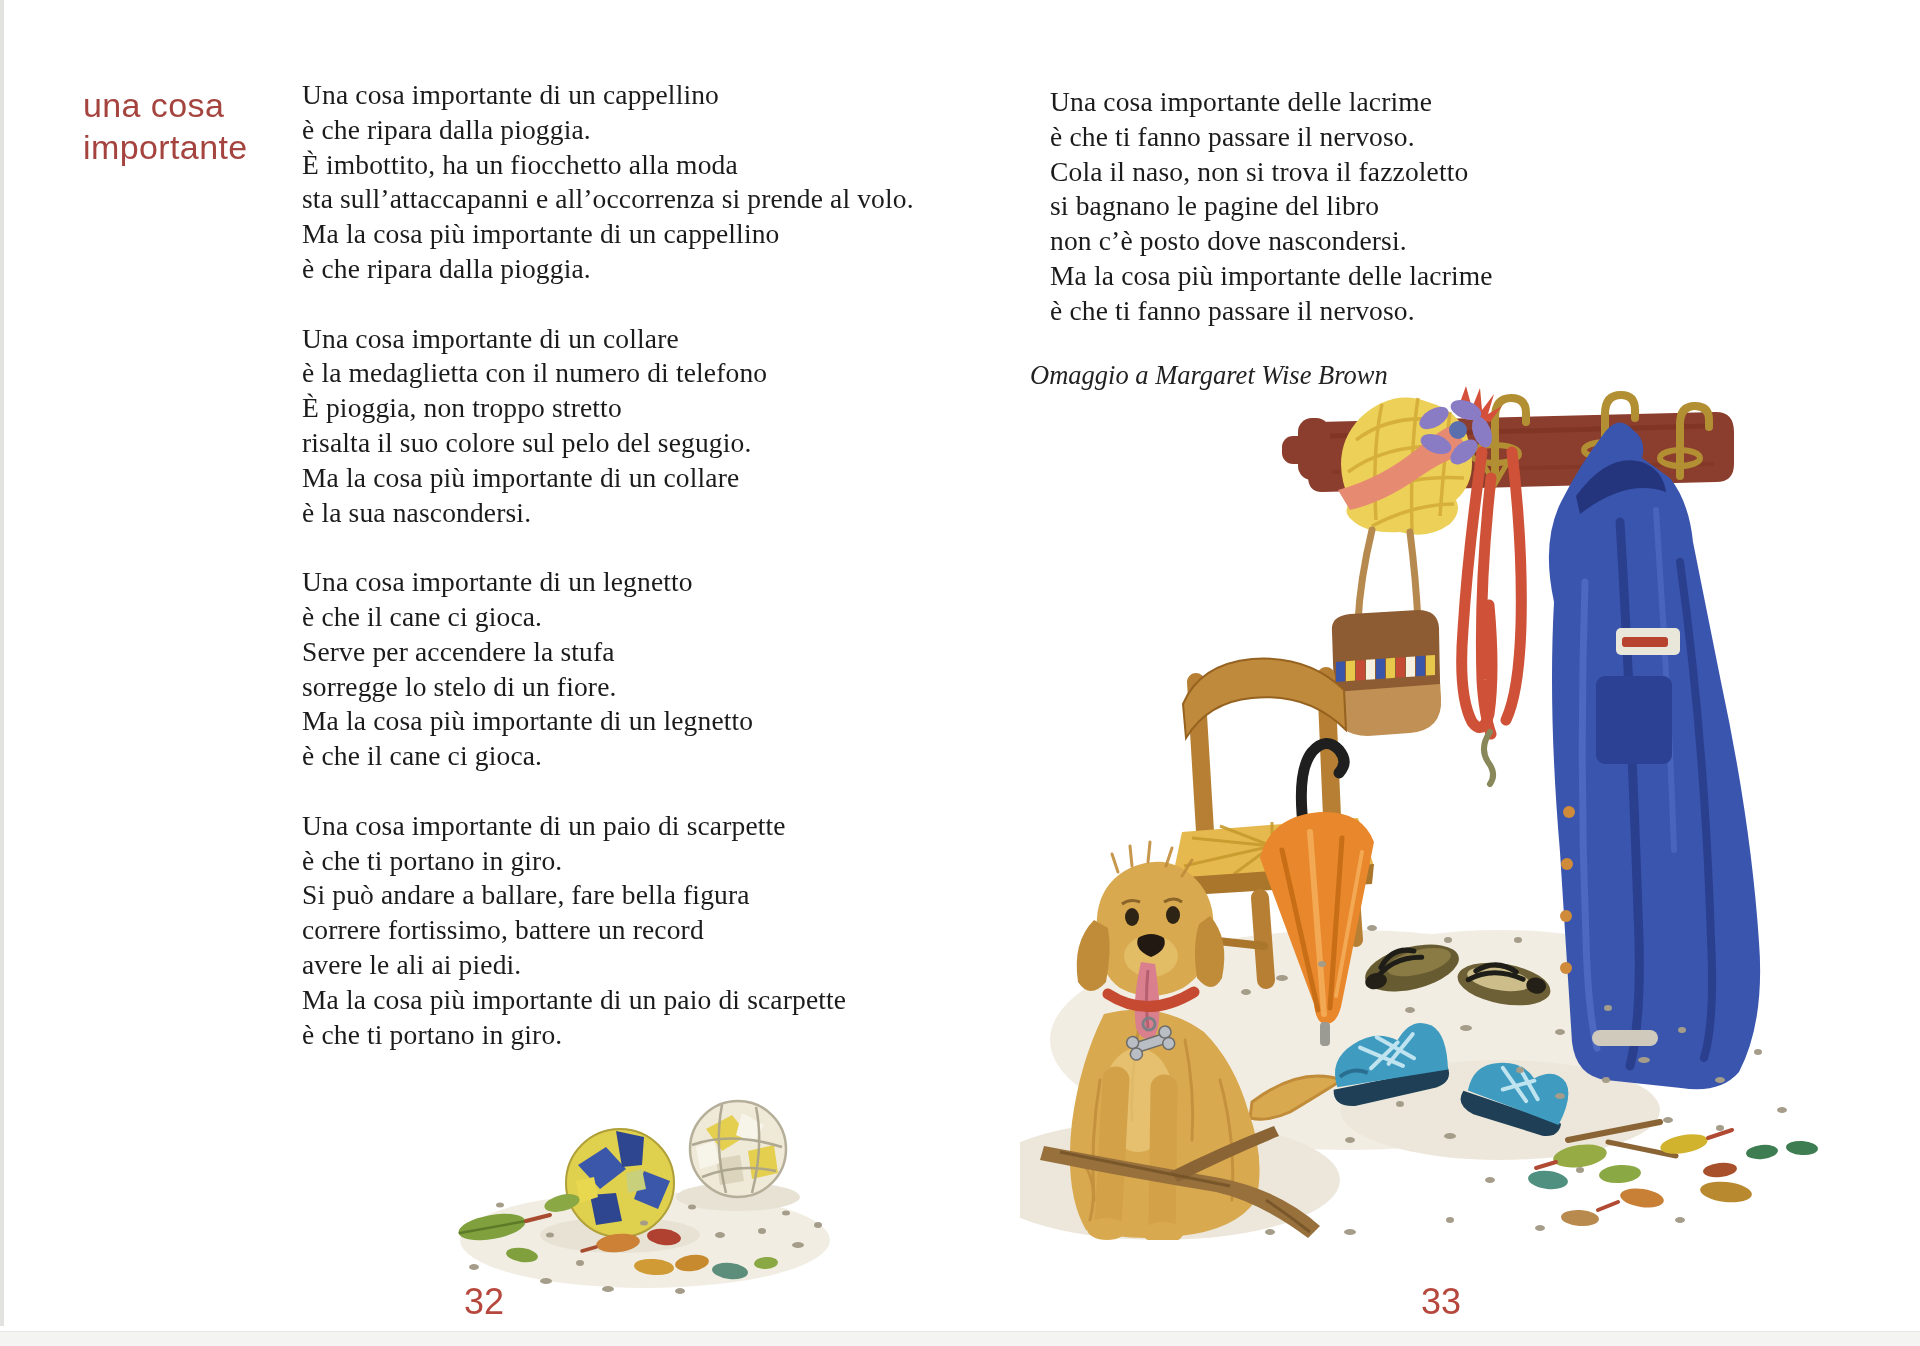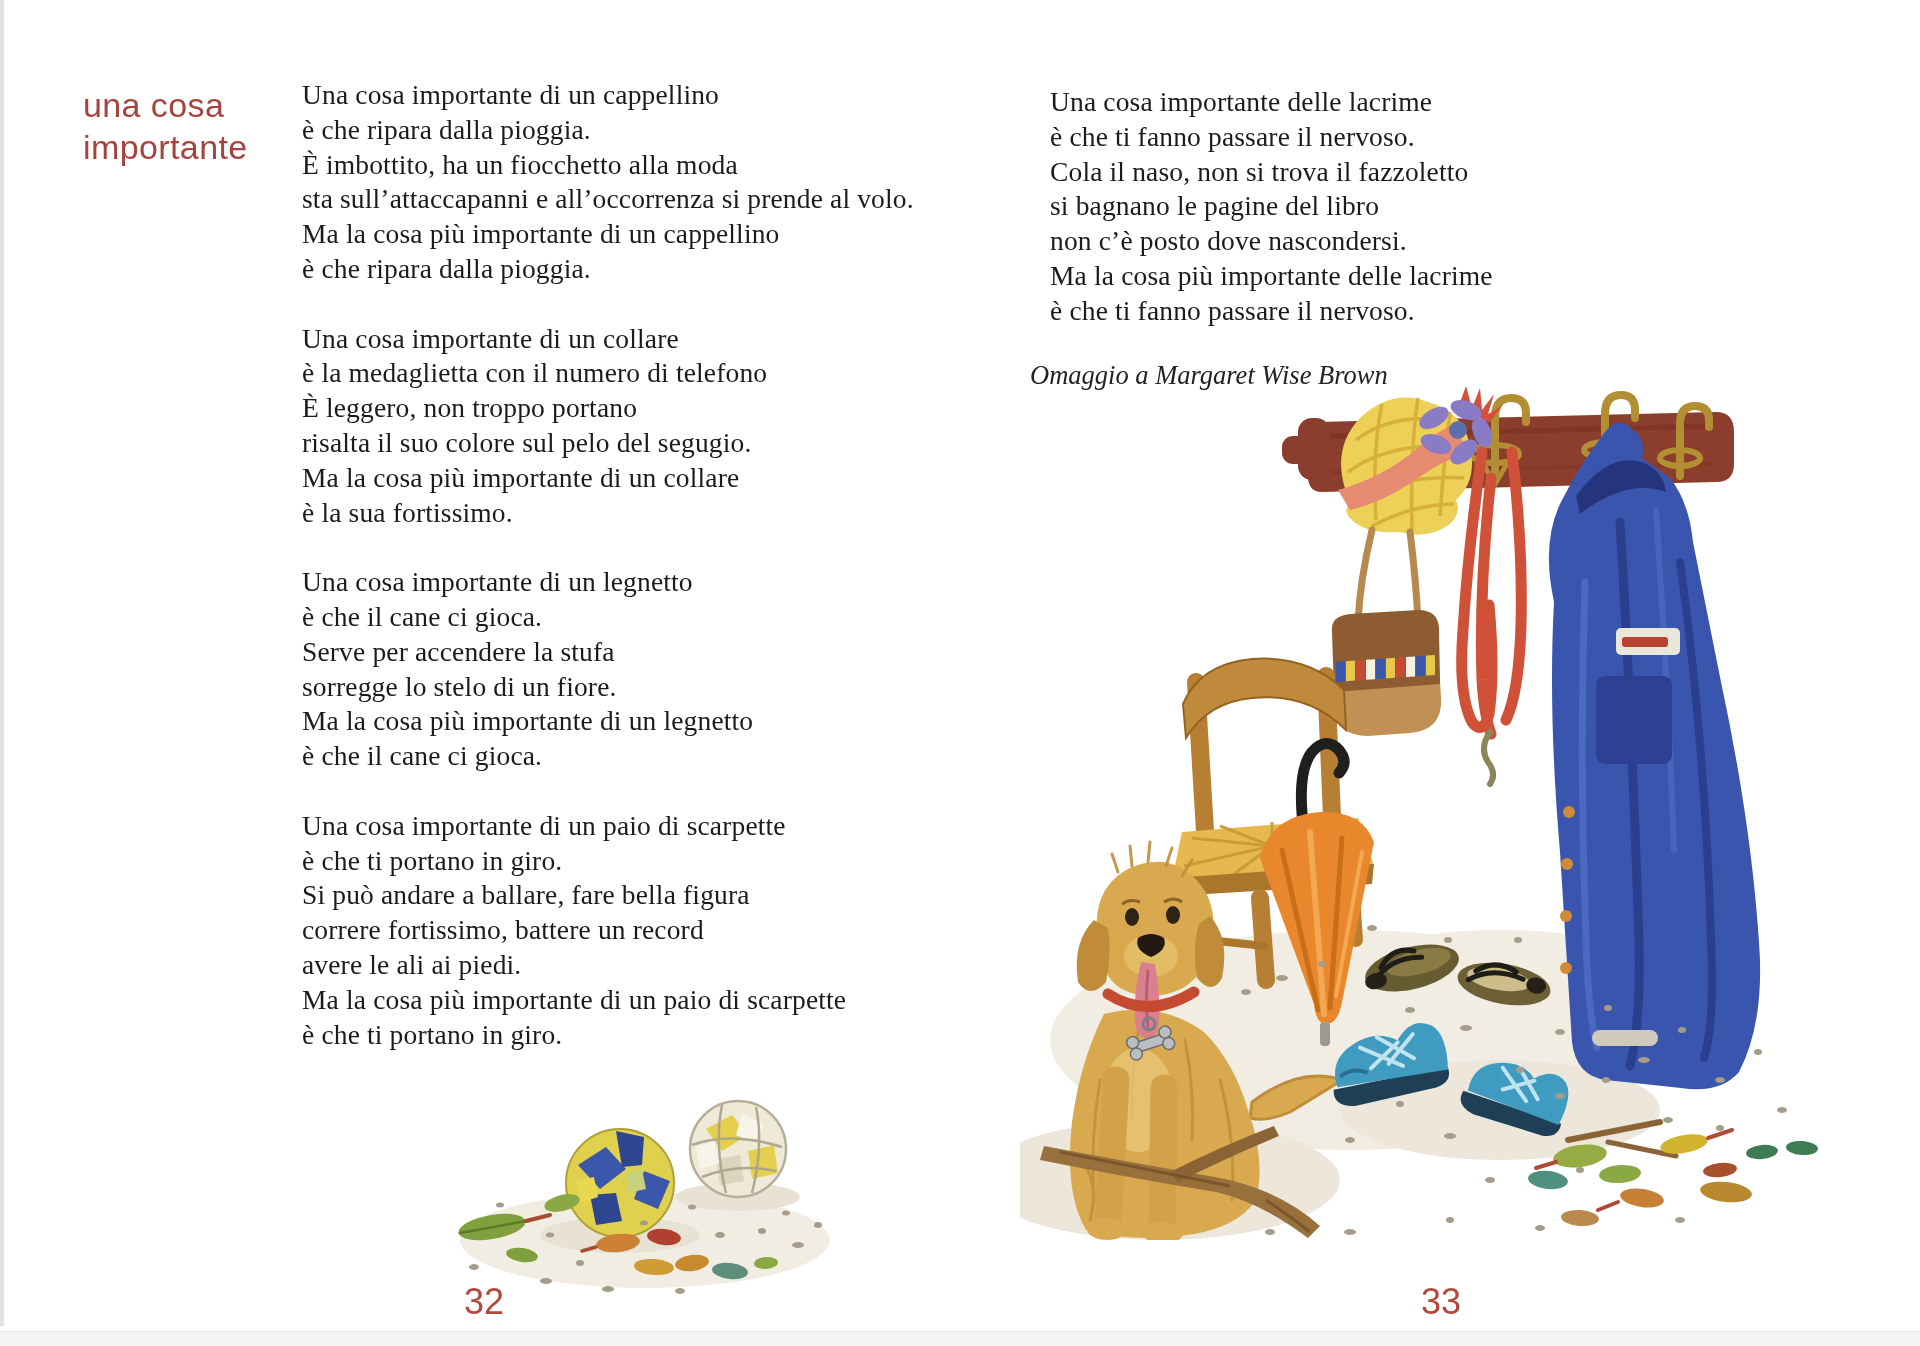--- a/index.html
+++ b/index.html
@@ -38,24 +38,24 @@
       <div>Una cosa importante di un cappellino</div>
       <div>è che ripara dalla pioggia.</div>
       <div>È imbottito, ha un fiocchetto alla moda</div>
       <div>sta sull’attaccapanni e all’occorrenza si prende al volo.</div>
       <div>Ma la cosa più importante di un cappellino</div>
       <div>è che ripara dalla pioggia.</div>
     </div>
     <div class="stanza">
       <div>Una cosa importante di un collare</div>
       <div>è la medaglietta con il numero di telefono</div>
-      <div>È leggero, non troppo portano</div>
+      <div>È pioggia, non troppo stretto</div>
       <div>risalta il suo colore sul pelo del segugio.</div>
       <div>Ma la cosa più importante di un collare</div>
-      <div>è la sua fortissimo.</div>
+      <div>è la sua nascondersi.</div>
     </div>
     <div class="stanza">
       <div>Una cosa importante di un legnetto</div>
       <div>è che il cane ci gioca.</div>
       <div>Serve per accendere la stufa</div>
       <div>sorregge lo stelo di un fiore.</div>
       <div>Ma la cosa più importante di un legnetto</div>
       <div>è che il cane ci gioca.</div>
     </div>
     <div class="stanza">

